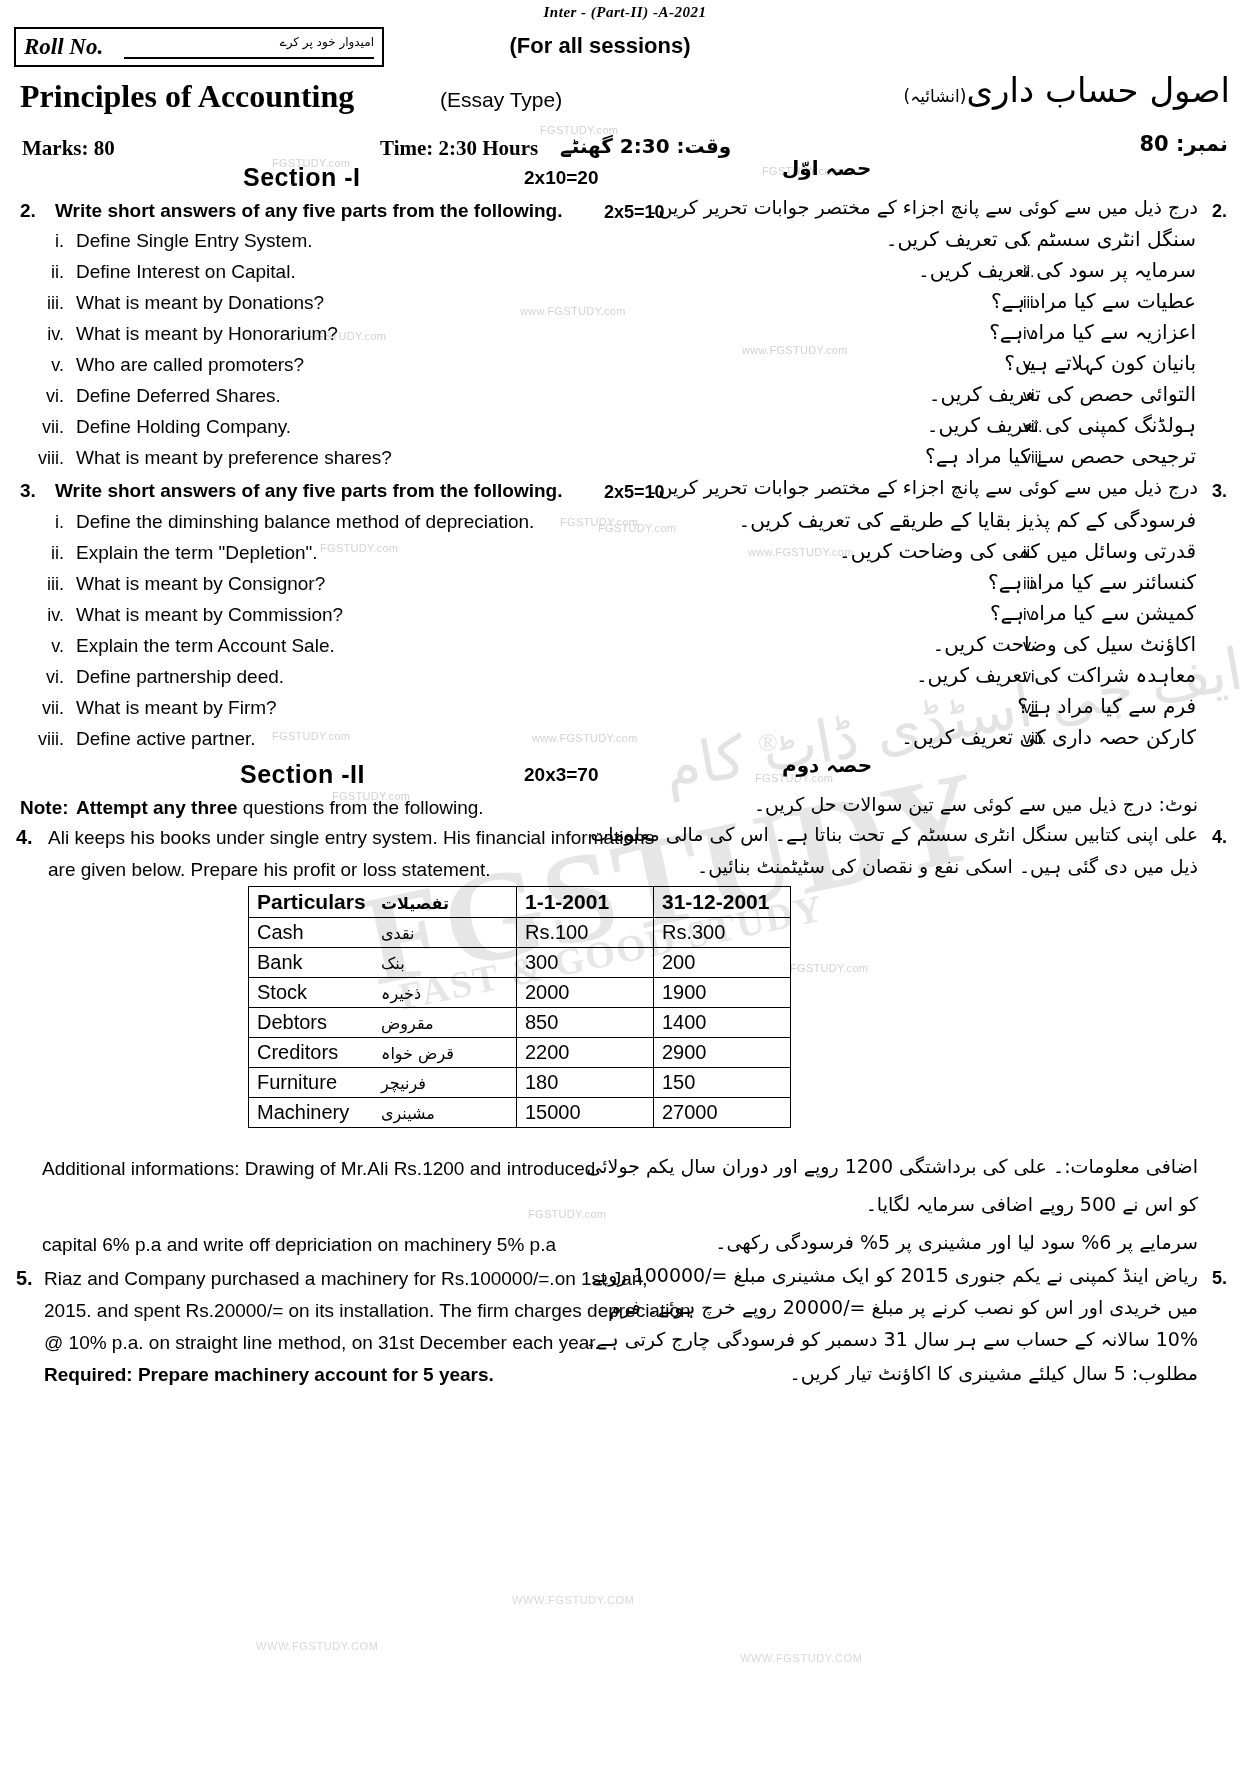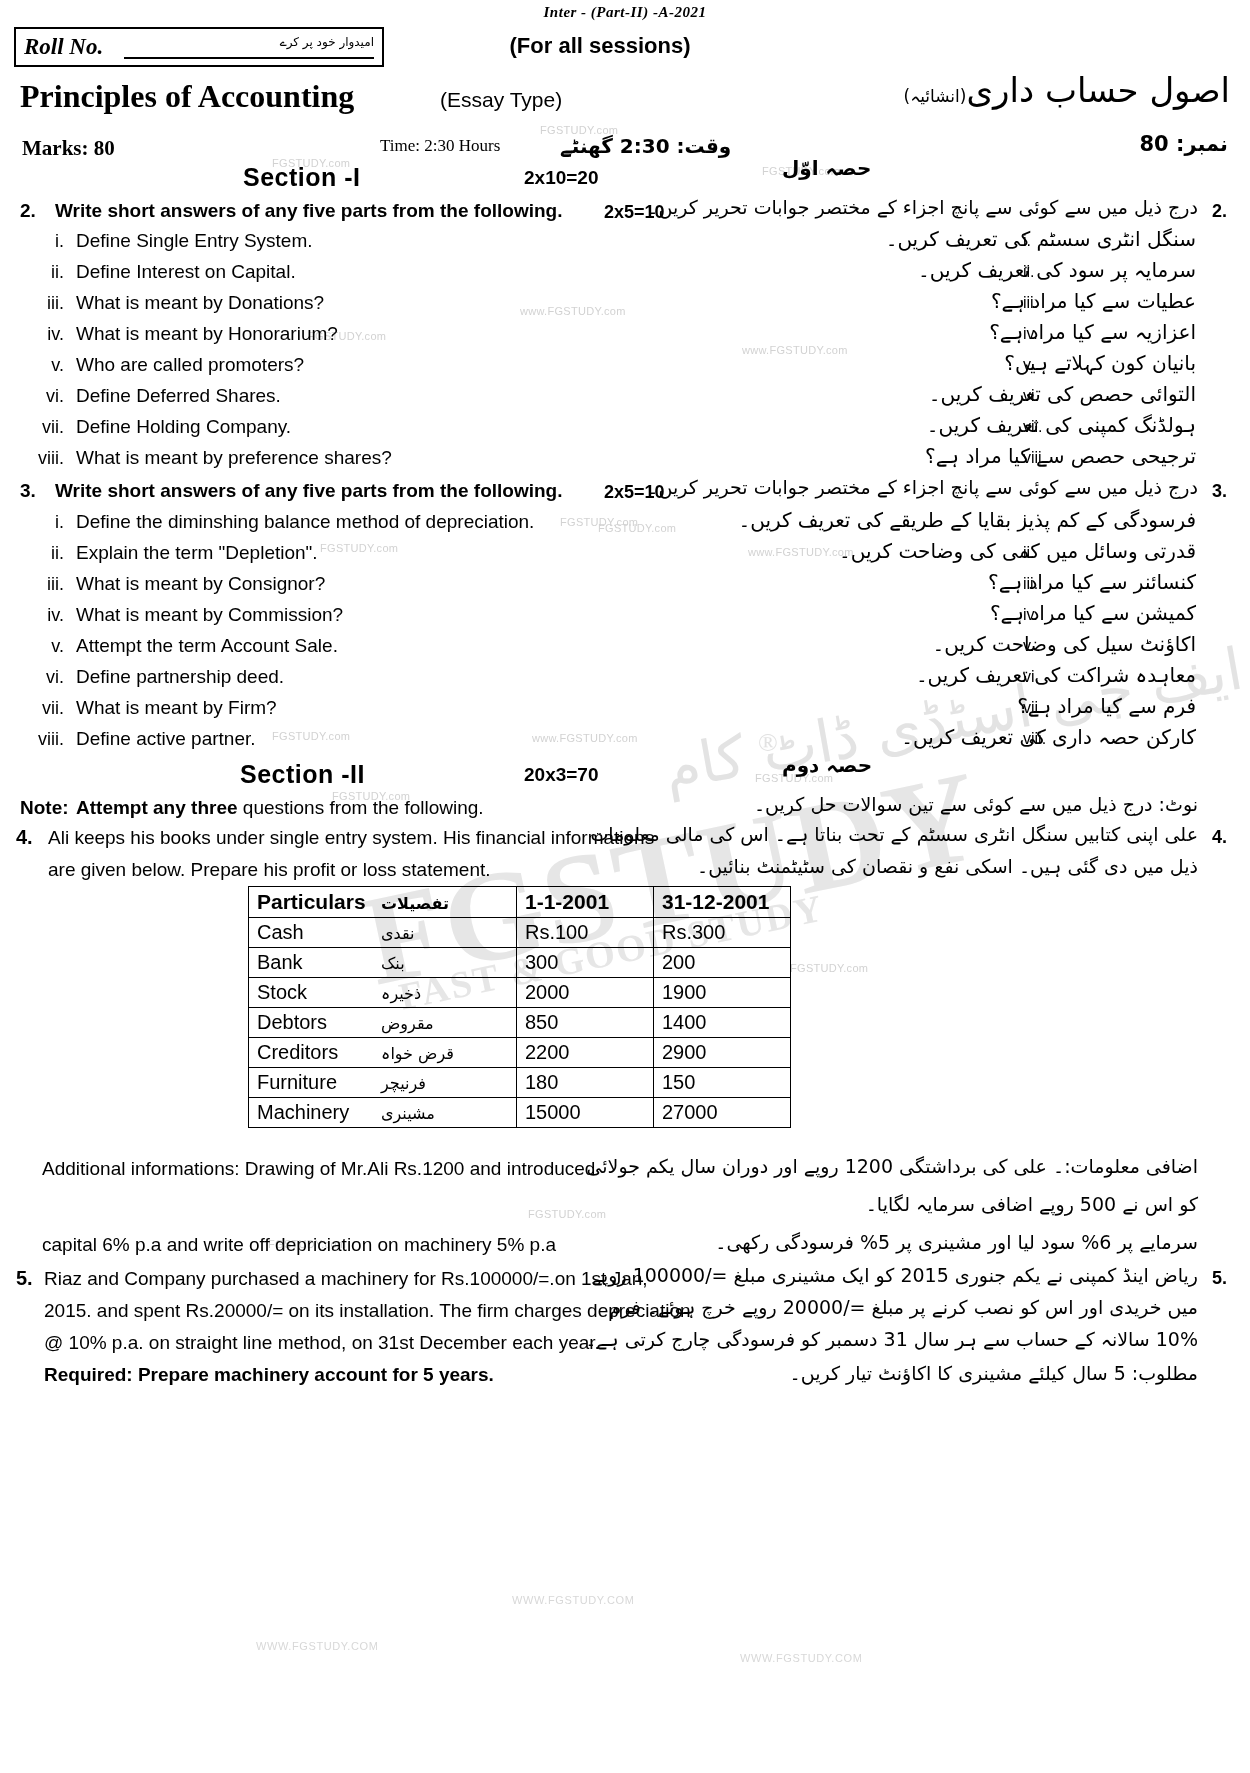--- a/index.html
+++ b/index.html
@@ -137,22 +137,22 @@
     position: absolute;
     top: 136px; left: 22px;
     font-family: "Liberation Serif", serif;
     font-weight: bold;
     font-size: 21px;
   }
   #time-en {
     position: absolute;
     top: 136px; left: 380px;
     font-family: "Liberation Serif", serif;
-    font-weight: normal;
-    font-size: 17px;
+    font-weight: bold;
+    font-size: 21px;
   }
   #time-ur {
     position: absolute;
     top: 134px; left: 560px;
     font-size: 20px;
     font-weight: bold;
   }
   #marks-ur {
     position: absolute;
     top: 132px; right: 22px;
@@ -411,21 +411,21 @@
   <div class="it-en" style="left:76px; top:573px;">What is meant by Consignor?</div>
   <div class="it-rom-ur" style="left:1023px; top:575px;">iii.</div>
   <div class="it-ur urdu" style="right:54px; top:570px;">کنسائنر سے کیا مراد ہے؟</div>
 
   <div class="it-rom" style="left:12px; top:605px;">iv.</div>
   <div class="it-en" style="left:76px; top:604px;">What is meant by Commission?</div>
   <div class="it-rom-ur" style="left:1023px; top:606px;">iv.</div>
   <div class="it-ur urdu" style="right:54px; top:601px;">کمیشن سے کیا مراد ہے؟</div>
 
   <div class="it-rom" style="left:12px; top:636px;">v.</div>
-  <div class="it-en" style="left:76px; top:635px;">Attempt the term Account Sale.</div>
+  <div class="it-en" style="left:76px; top:635px;">Explain the term Account Sale.</div>
   <div class="it-rom-ur" style="left:1023px; top:637px;">v.</div>
   <div class="it-ur urdu" style="right:54px; top:632px;">اکاؤنٹ سیل کی وضاحت کریں۔</div>
 
   <div class="it-rom" style="left:12px; top:667px;">vi.</div>
   <div class="it-en" style="left:76px; top:666px;">Define partnership deed.</div>
   <div class="it-rom-ur" style="left:1023px; top:668px;">vi.</div>
   <div class="it-ur urdu" style="right:54px; top:663px;">معاہدہ شراکت کی تعریف کریں۔</div>
 
   <div class="it-rom" style="left:12px; top:698px;">vii.</div>
   <div class="it-en" style="left:76px; top:697px;">What is meant by Firm?</div>

